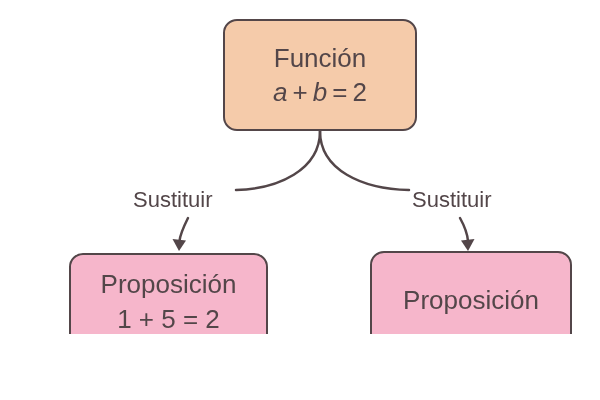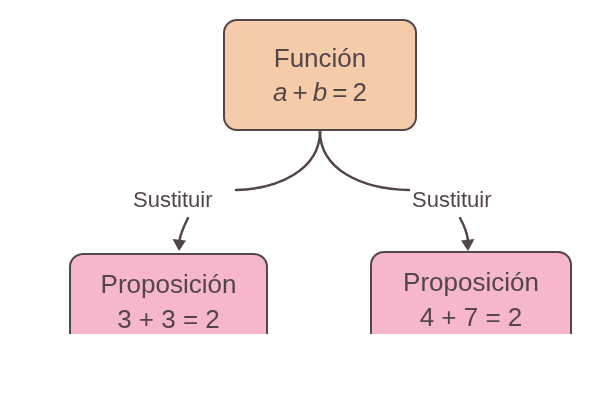--- a/index.html
+++ b/index.html
@@ -92,21 +92,20 @@
       <span>=</span>
       <span>2</span>
     </div>
   </div>
 
   <div class="edge-label edge-label-left">Sustituir</div>
   <div class="edge-label edge-label-right">Sustituir</div>
 
   <div class="node node-child node-child-left">
     <div>Proposición</div>
-    <div>3 + 3 = 2</div>
+    <div>1 + 5 = 2</div>
   </div>
 
   <div class="node node-child node-child-right">
     <div>Proposición</div>
-    <div>4 + 7 = 2</div>
   </div>
 
 </div>
 
 </body></html>

